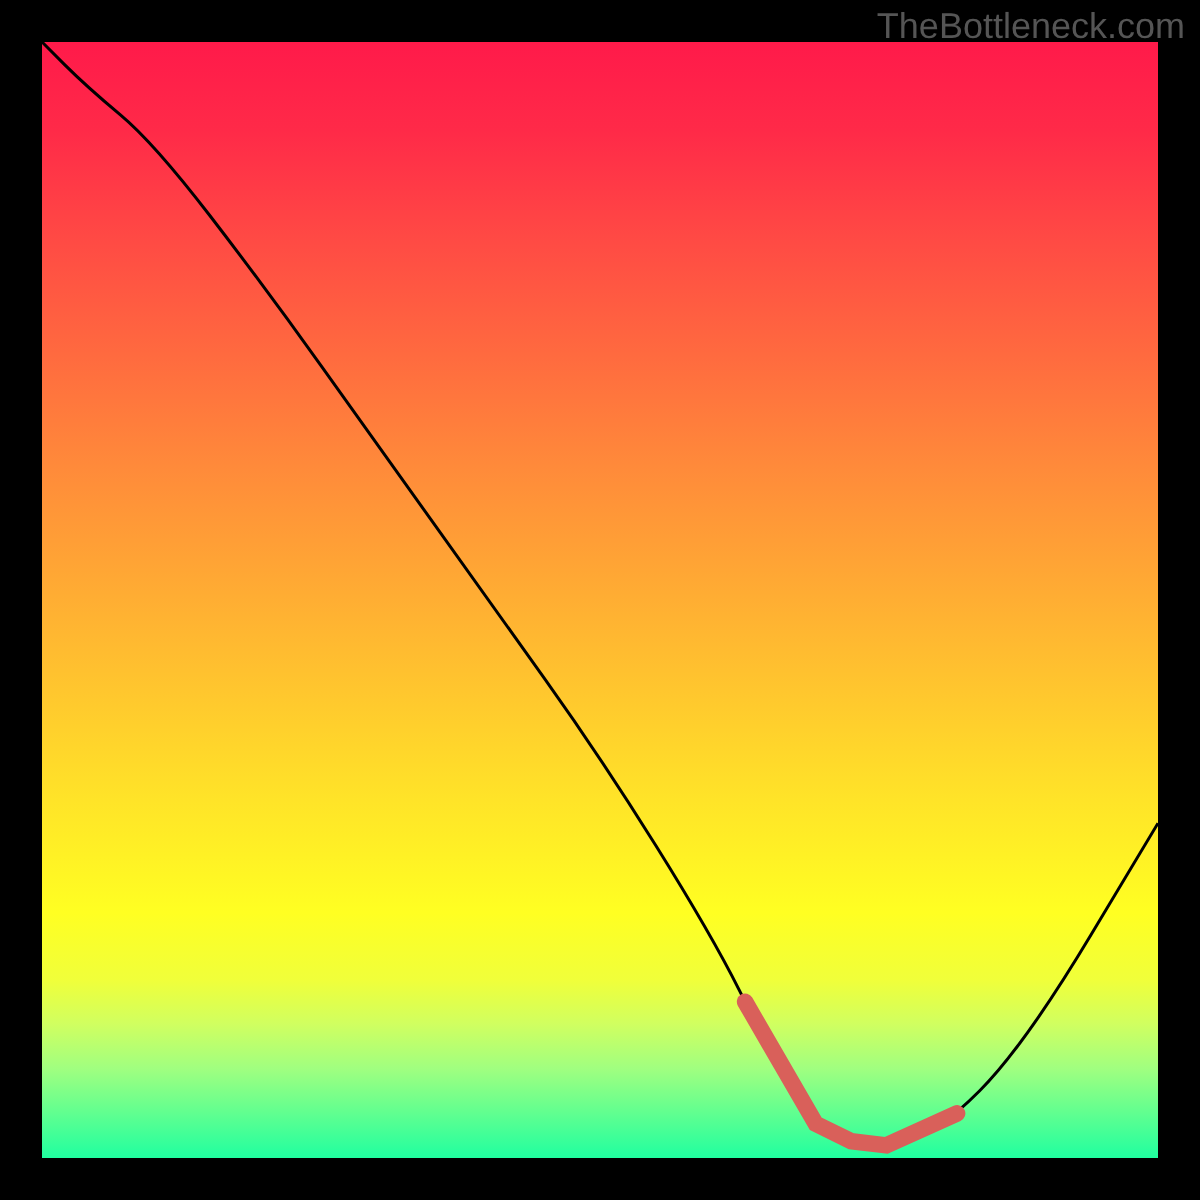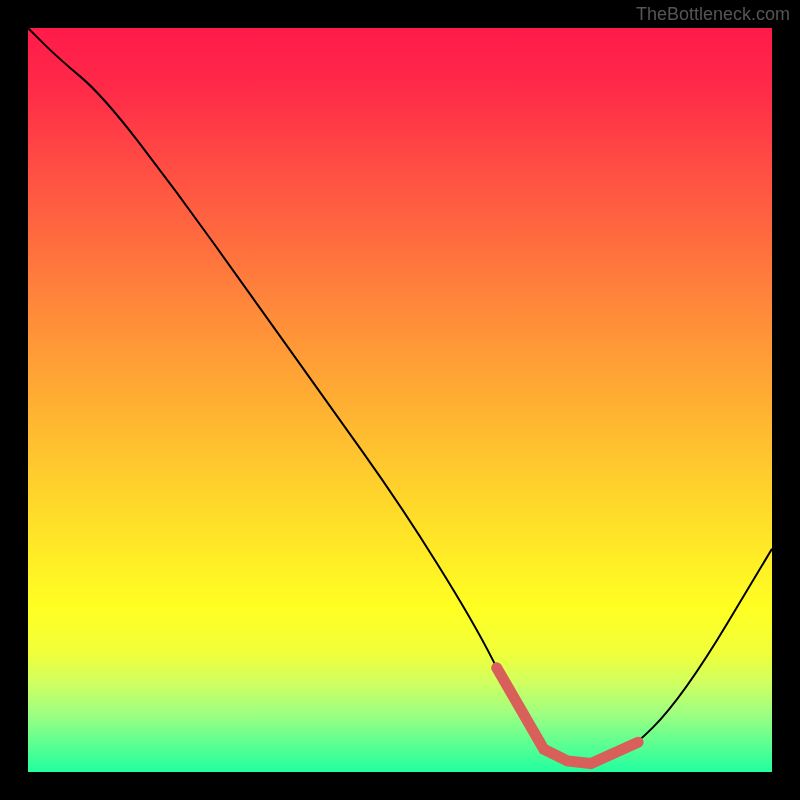--- a/index.html
+++ b/index.html
@@ -9,21 +9,21 @@
     background: #000;
     font-family: Arial, sans-serif;
     position: relative;
     overflow: hidden;
   }
   .watermark {
     position: absolute;
     top: 4px;
     right: 10px;
     color: #555;
-    font-size: 18px;
+    font-size: 24px;
     font-weight: 500;
     z-index: 10;
   }
   .plot-area {
     position: absolute;
     left: 28px;
     top: 28px;
     width: 744px;
     height: 744px;
     background: linear-gradient(to bottom,

